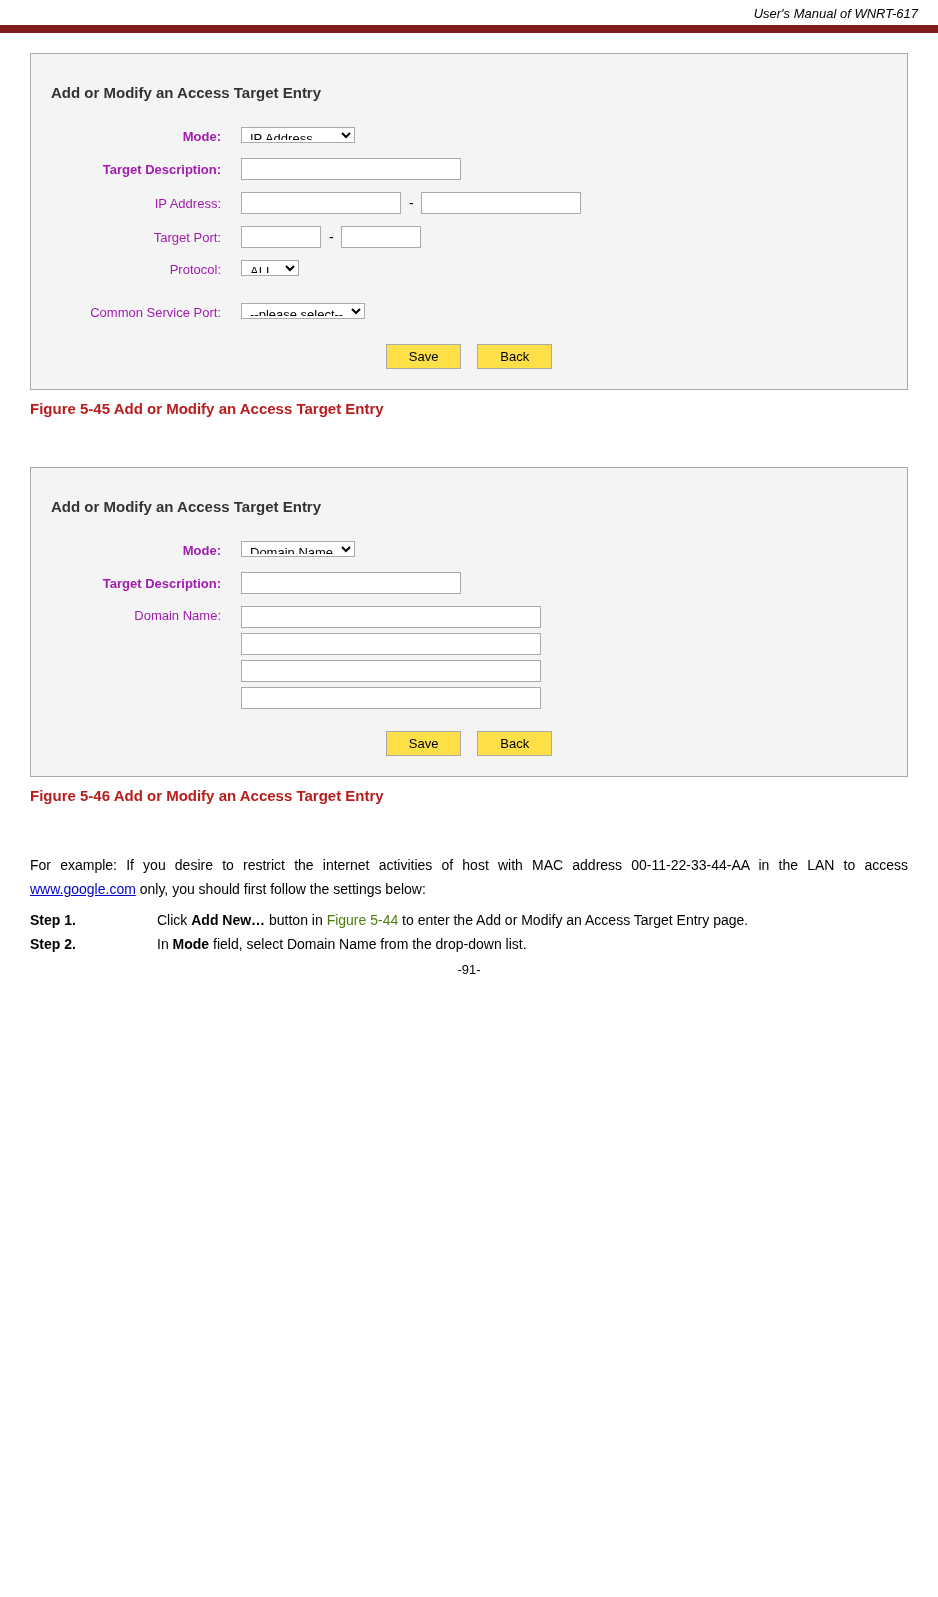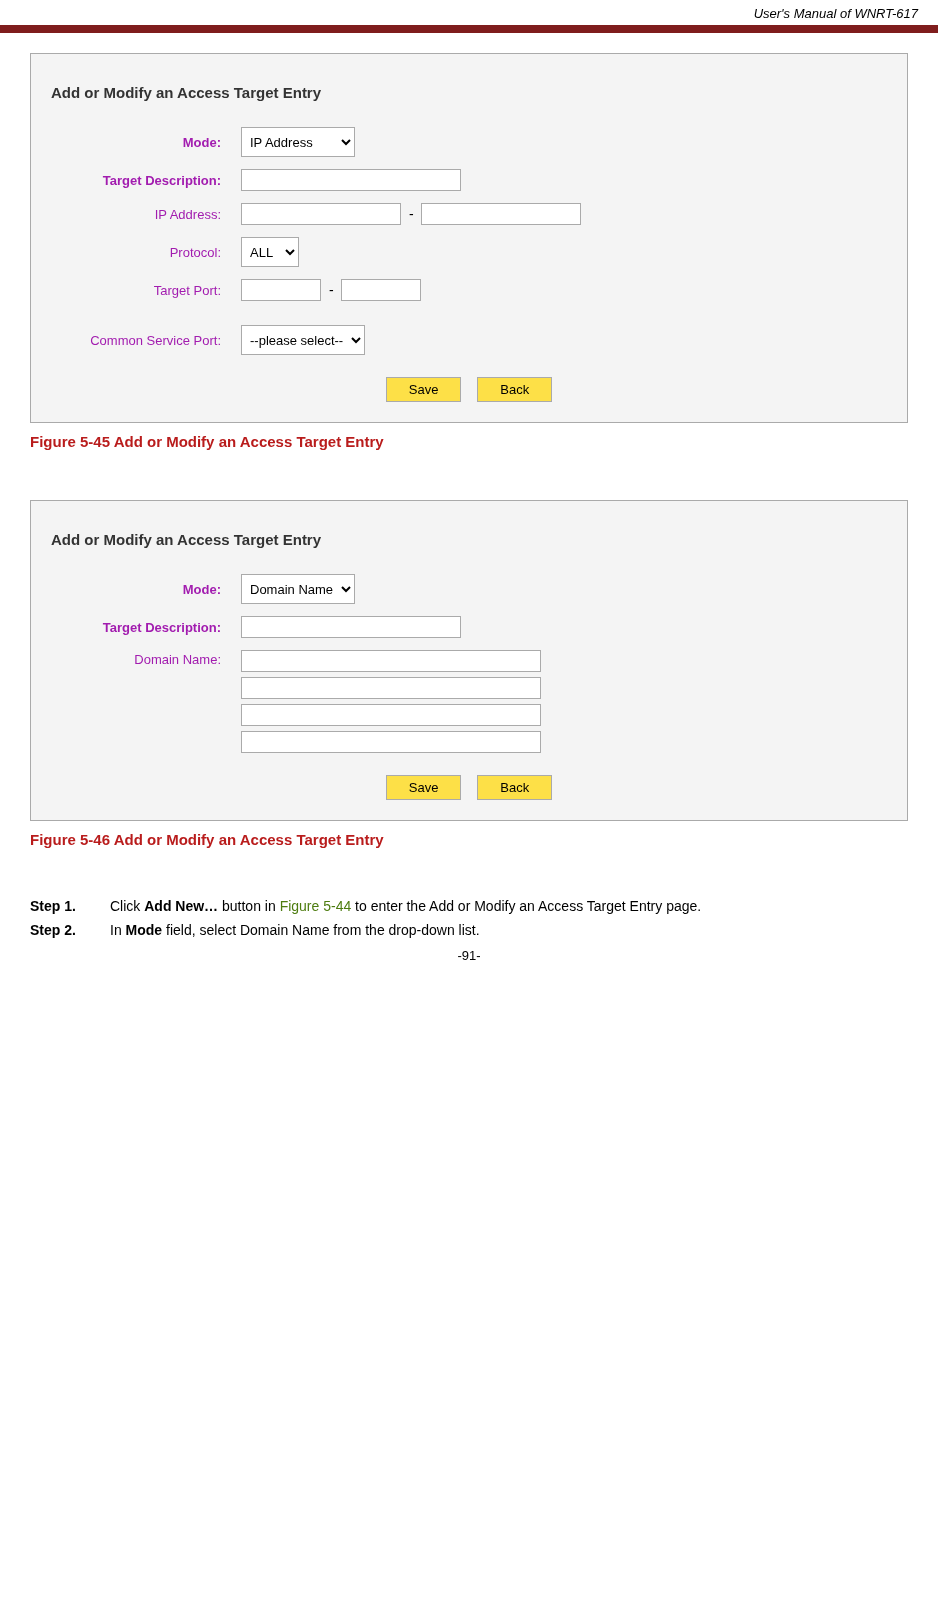--- a/index.html
+++ b/index.html
@@ -66,21 +66,21 @@
       font-size: 13px;
       background: #fff;
       height: 22px;
     }
 
     select {
       border: 1px solid #aaa;
       padding: 2px 4px;
       font-size: 13px;
       background: #fff;
-      height: 30px;
+      height: 16px;
     }
 
     .dash {
       margin: 0 4px;
     }
 
     .button-row {
       text-align: center;
       margin-top: 16px;
     }
@@ -116,20 +116,21 @@
       text-align: justify;
     }
 
     .body-text a {
       color: #0000cc;
     }
 
     .step-row {
       display: flex;
       margin-bottom: 8px;
+      gap: 47px;
     }
 
     .step-key {
       min-width: 70px;
       font-weight: bold;
     }
 
     .step-val-indent {
       flex: 1;
       text-align: justify;
@@ -176,38 +177,38 @@
         <td>
           <input type="text" style="width: 220px;">
         </td>
       </tr>
       <tr>
         <td class="label-cell">IP Address:</td>
         <td>
           <input type="text" style="width: 160px;">
           <span class="dash">-</span>
           <input type="text" style="width: 160px;">
+        </td>
+      </tr>
+      <tr>
+        <td class="label-cell">Target Port:</td>
+        <td>
+          <input type="text" style="width: 80px;">
+          <span class="dash">-</span>
+          <input type="text" style="width: 80px;">
         </td>
       </tr>
       <tr>
         <td class="label-cell">Protocol:</td>
         <td>
           <select>
             <option>ALL</option>
             <option>TCP</option>
             <option>UDP</option>
           </select>
-        </td>
-      </tr>
-      <tr>
-        <td class="label-cell">Target Port:</td>
-        <td>
-          <input type="text" style="width: 80px;">
-          <span class="dash">-</span>
-          <input type="text" style="width: 80px;">
         </td>
       </tr>
       <tr>
             <td colspan="2" style="height:10px;"></td>
           </tr>
       <tr>
         <td class="label-cell">Common Service Port:</td>
         <td>
           <select>
             <option>--please select--</option>
@@ -268,20 +269,23 @@
       <button>Back</button>
     </div>
   </div>
 
   <div class="figure-caption">
     <span>Figure 5-46</span><span>   Add or Modify an Access Target Entry</span>
   </div>
 
   <div class="section-gap"></div>
 
+  <div class="body-text">
+    <span>For  example:  If  you  desire  to  restrict  the  internet  activities  of  host  with  MAC  address 00-11-22-33-44-AA in the LAN to access </span><a href="#">www.google.com</a><span> only, you should first follow the settings below:</span>
+  </div>
 
   <div class="step-row">
     <div class="step-key">Step 1.</div>
     <div class="step-val-indent">
       Click <strong>Add New…</strong> button in <span style="color:#4d7c0f;">Figure 5-44</span> to enter the Add or Modify an Access Target Entry page.
     </div>
   </div>
 
   <div class="step-row">
     <div class="step-key">Step 2.</div>

